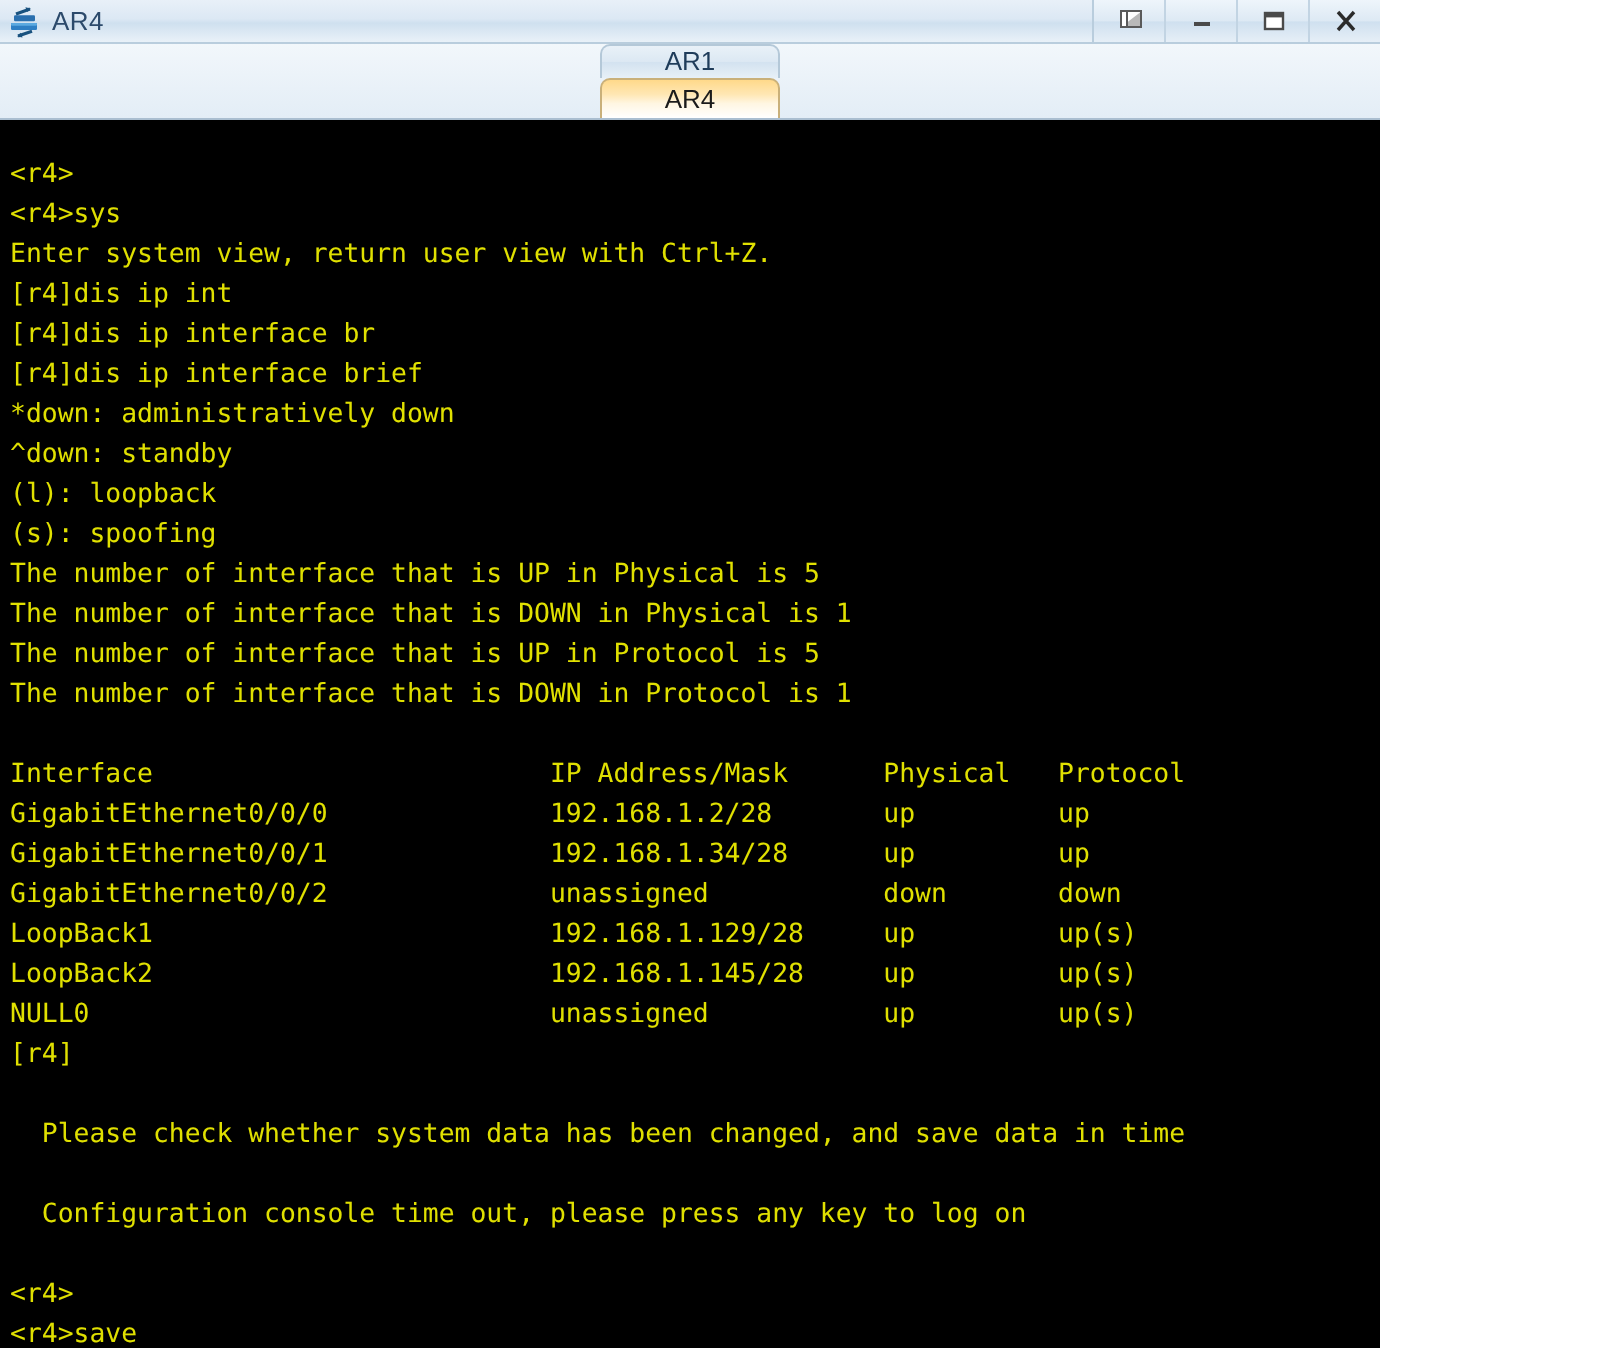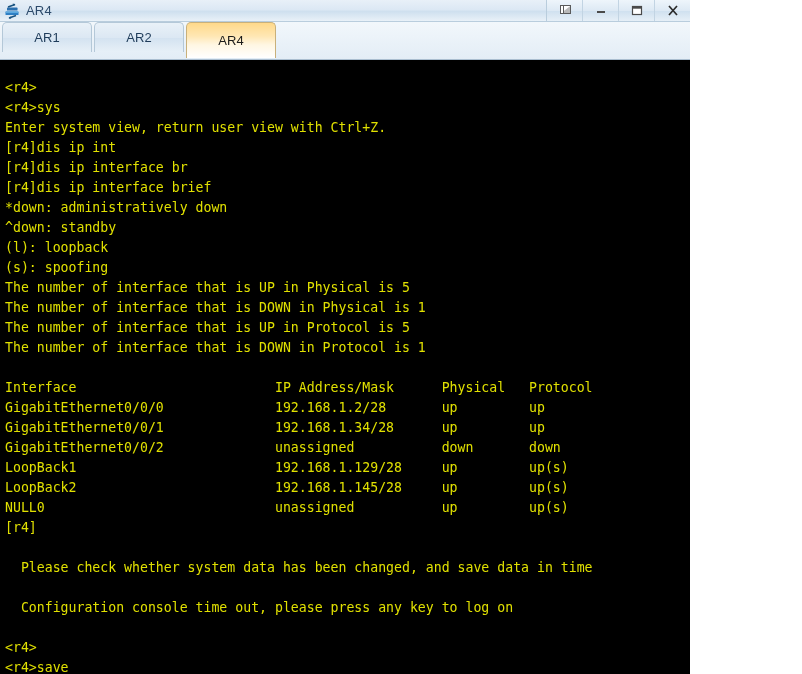--- a/index.html
+++ b/index.html
@@ -69,24 +69,25 @@
     background: linear-gradient(to bottom, #eef5fb 0%, #dde9f4 50%, #cfe0ef 52%, #e6eff7 100%);
   }
   .winbtn:first-child { border-left: 1px solid #b9cddd; }
 
   
   #tabbar {
     position: relative;
     height: 38px;
     background: linear-gradient(to bottom, #f2f7fb 0%, #e3edf6 100%);
     display: flex;
-    align-items: flex-start;
+    align-items: center;
     padding-left: 2px;
     box-sizing: border-box;
     border-bottom: 1px solid #aabed0;
+    flex-direction: column;
   }
   .tab {
     width: 90px;
     height: 30px;
     margin-right: 2px;
     border: 1px solid #b4c8d8;
     border-bottom: none;
     border-radius: 5px 5px 0 0;
     background: linear-gradient(to bottom, #e9f1f8 0%, #dce8f3 50%, #d3e2f0 51%, #e7f0f7 100%);
     display: flex;
@@ -177,23 +178,20 @@
           <path d="M4 2 L12 11 M12 2 L4 11" stroke="#2b2b2b" stroke-width="1.7" fill="none"></path>
         </svg>
       </div>
     </div>
   </div>
 
   <div id="tabbar">
     <div class="tab">
         <span>AR1</span>
       </div>
-    <div class="tab">
-        <span>AR2</span>
-      </div>
     <div class="tab active">
         <span>AR4</span>
       </div>
   </div>
 
   <div id="terminal">
     <div id="term-lines"><div class="tline">&lt;r4&gt;</div><div class="tline">&lt;r4&gt;sys</div><div class="tline">Enter system view, return user view with Ctrl+Z.</div><div class="tline">[r4]dis ip int</div><div class="tline">[r4]dis ip interface br</div><div class="tline">[r4]dis ip interface brief</div><div class="tline">*down: administratively down</div><div class="tline">^down: standby</div><div class="tline">(l): loopback</div><div class="tline">(s): spoofing</div><div class="tline">The number of interface that is UP in Physical is 5</div><div class="tline">The number of interface that is DOWN in Physical is 1</div><div class="tline">The number of interface that is UP in Protocol is 5</div><div class="tline">The number of interface that is DOWN in Protocol is 1</div><div class="tline"></div><div class="tline">Interface                         IP Address/Mask      Physical   Protocol</div><div class="tline">GigabitEthernet0/0/0              192.168.1.2/28       up         up</div><div class="tline">GigabitEthernet0/0/1              192.168.1.34/28      up         up</div><div class="tline">GigabitEthernet0/0/2              unassigned           down       down</div><div class="tline">LoopBack1                         192.168.1.129/28     up         up(s)</div><div class="tline">LoopBack2                         192.168.1.145/28     up         up(s)</div><div class="tline">NULL0                             unassigned           up         up(s)</div><div class="tline">[r4]</div><div class="tline"></div><div class="tline">  Please check whether system data has been changed, and save data in time</div><div class="tline"></div><div class="tline">  Configuration console time out, please press any key to log on</div><div class="tline"></div><div class="tline">&lt;r4&gt;</div><div class="tline">&lt;r4&gt;save</div></div>
 
   </div>
 

